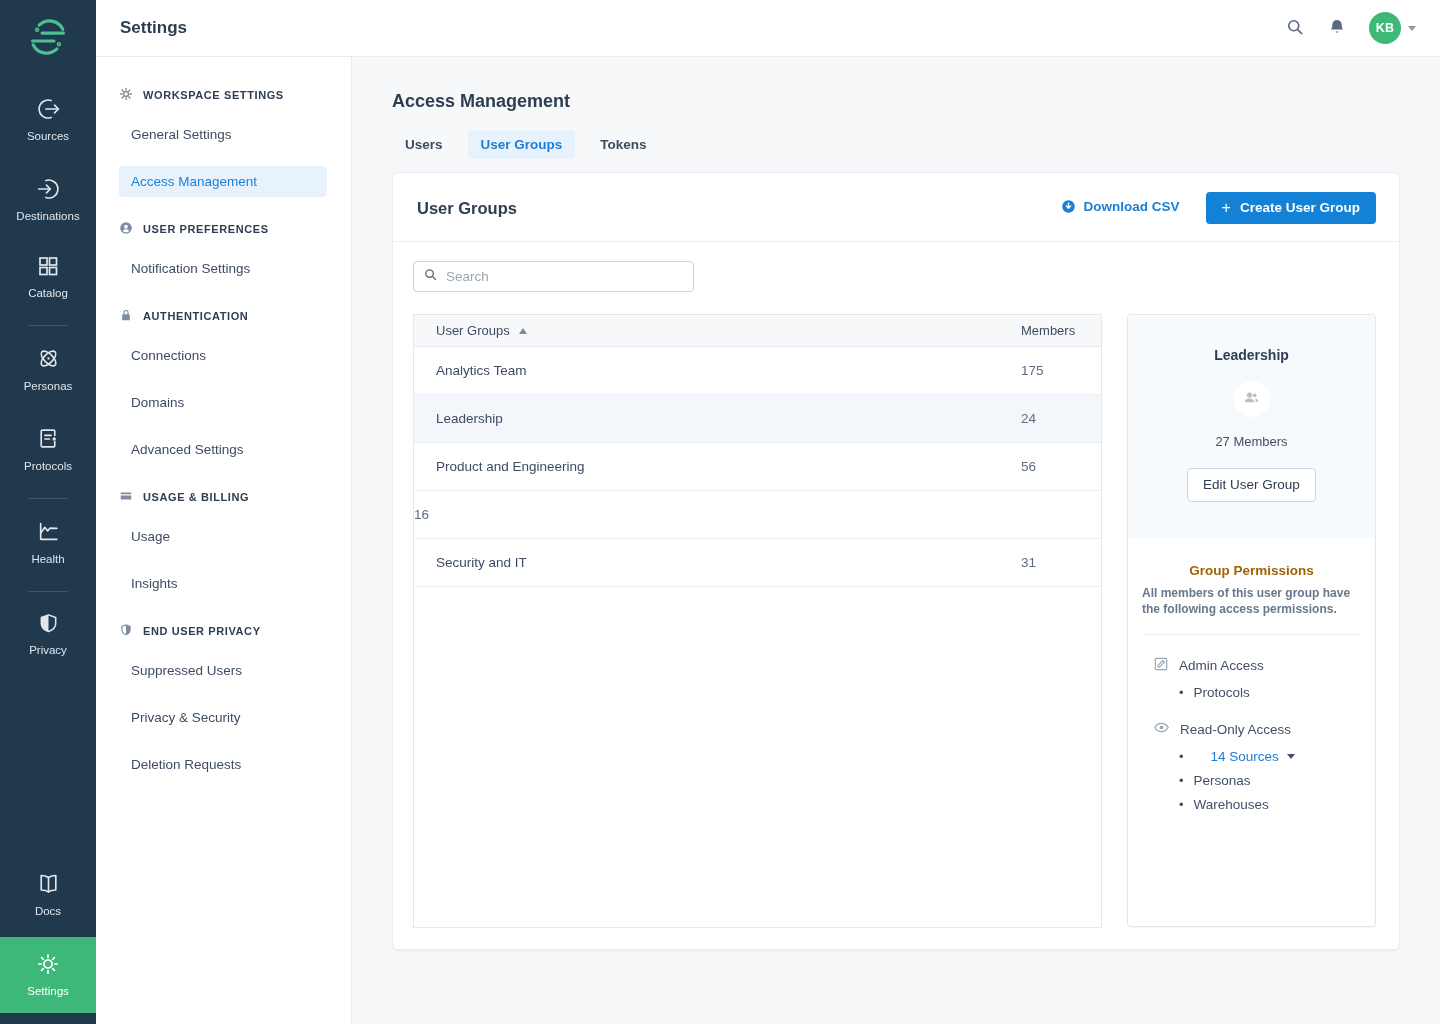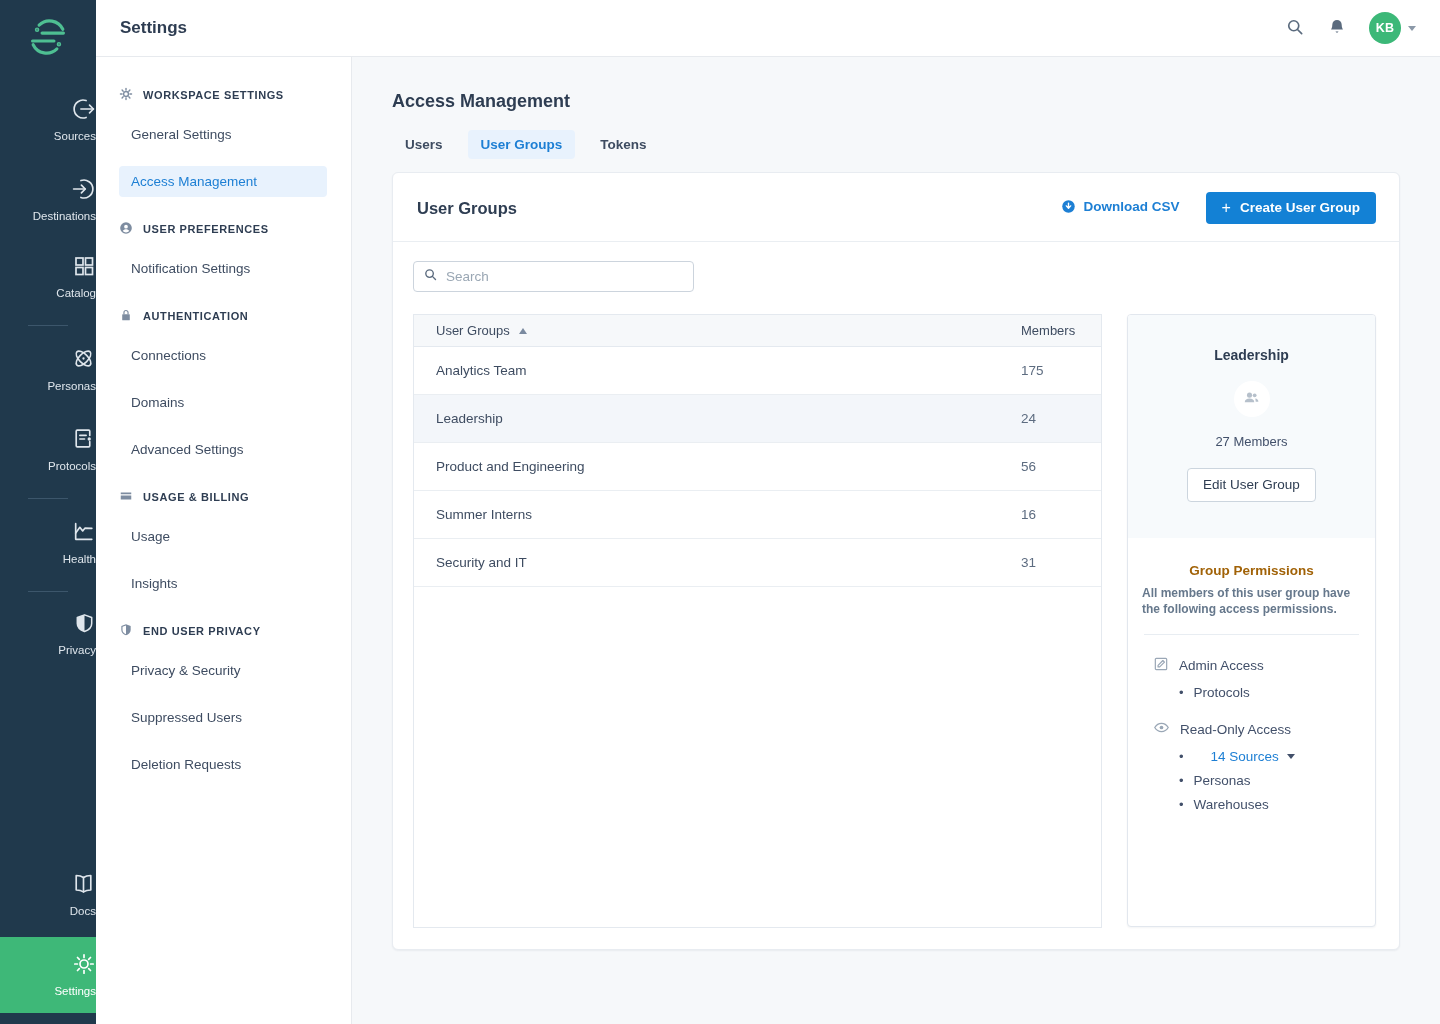--- a/index.html
+++ b/index.html
@@ -2,21 +2,21 @@
 <html><head>
 <meta charset="utf-8">
 <style>
   * { margin:0; padding:0; box-sizing:border-box; }
   html,body { width:1440px; height:1024px; overflow:hidden; }
   body { font-family:"Liberation Sans", sans-serif; background:#f6f8fa; color:#2e3d52; display:flex; }
 
   
   .app-sidebar { width:96px; min-width:96px; height:1024px; background:#20394c; display:flex; flex-direction:column; align-items:center; }
   .logo { margin-top:18px; }
-  .s-item { display:flex; flex-direction:column; align-items:flex-end; gap:9px; color:#dfe6ec; font-size:11.5px; cursor:pointer; width:96px; padding:6px 0; }
+  .s-item { display:flex; flex-direction:column; align-items:center; gap:9px; color:#dfe6ec; font-size:11.5px; cursor:pointer; width:96px; padding:6px 0; }
   .s-item svg { display:block; }
   .s-divider { width:40px; height:1px; background:#3c566b; margin:20px 0 14px; }
   .m36{margin-top:30px}.m24{margin-top:22px}.m20{margin-top:20px}
   .bottom-group { margin-top:auto; width:96px; display:flex; flex-direction:column; align-items:center; }
   .s-item.active { background:#3eb878; color:#ffffff; padding:15px 0 16px; margin-top:14px; margin-bottom:11px; }
 
   
   .right-col { flex:1; display:flex; flex-direction:column; height:1024px; }
   .topbar { height:57px; min-height:57px; background:#ffffff; border-bottom:1px solid #e7eaee; display:flex; align-items:center; padding:0 26px 0 24px; }
   .topbar-title { font-size:17px; font-weight:700; color:#2e3d52; }
@@ -311,22 +311,22 @@
 
       <div class="nav-section">
         <div class="nav-head">
           <span>
             <svg width="14" height="14" viewBox="0 0 24 24" fill="currentColor">
               <path d="M12 2l8 3v7c0 4.6-3.4 7.5-8 9.2C7.4 19.5 4 16.6 4 12V5l8-3zm0 2.2L6 6.4V12c0 3.5 2.5 5.8 6 7.2V4.2z"></path>
             </svg>
           </span>
           <span>END USER PRIVACY</span>
         </div>
+        <div class="nav-item">Suppressed Users</div>
         <div class="nav-item">Privacy &amp; Security</div>
-        <div class="nav-item">Suppressed Users</div>
         <div class="nav-item">Deletion Requests</div>
       </div>
     </aside>
 
     <main class="content">
       <h1 class="page-title">Access Management</h1>
 
       <div class="tabs">
         <div class="tab">Users</div>
         <div class="tab active">User Groups</div>
@@ -381,21 +381,20 @@
               </div>
               <div class="t-row selected">
                 <div class="c-name">Leadership</div>
                 <div class="c-members">24</div>
               </div>
               <div class="t-row">
                 <div class="c-name">Product and Engineering</div>
                 <div class="c-members">56</div>
               </div>
               <div class="t-row">
-                <div class="c-name">Summer Interns</div>
                 <div class="c-members">16</div>
               </div>
               <div class="t-row">
                 <div class="c-name">Security and IT</div>
                 <div class="c-members">31</div>
               </div>
             </div>
 
             <div class="detail-card">
               <div class="dc-top">

